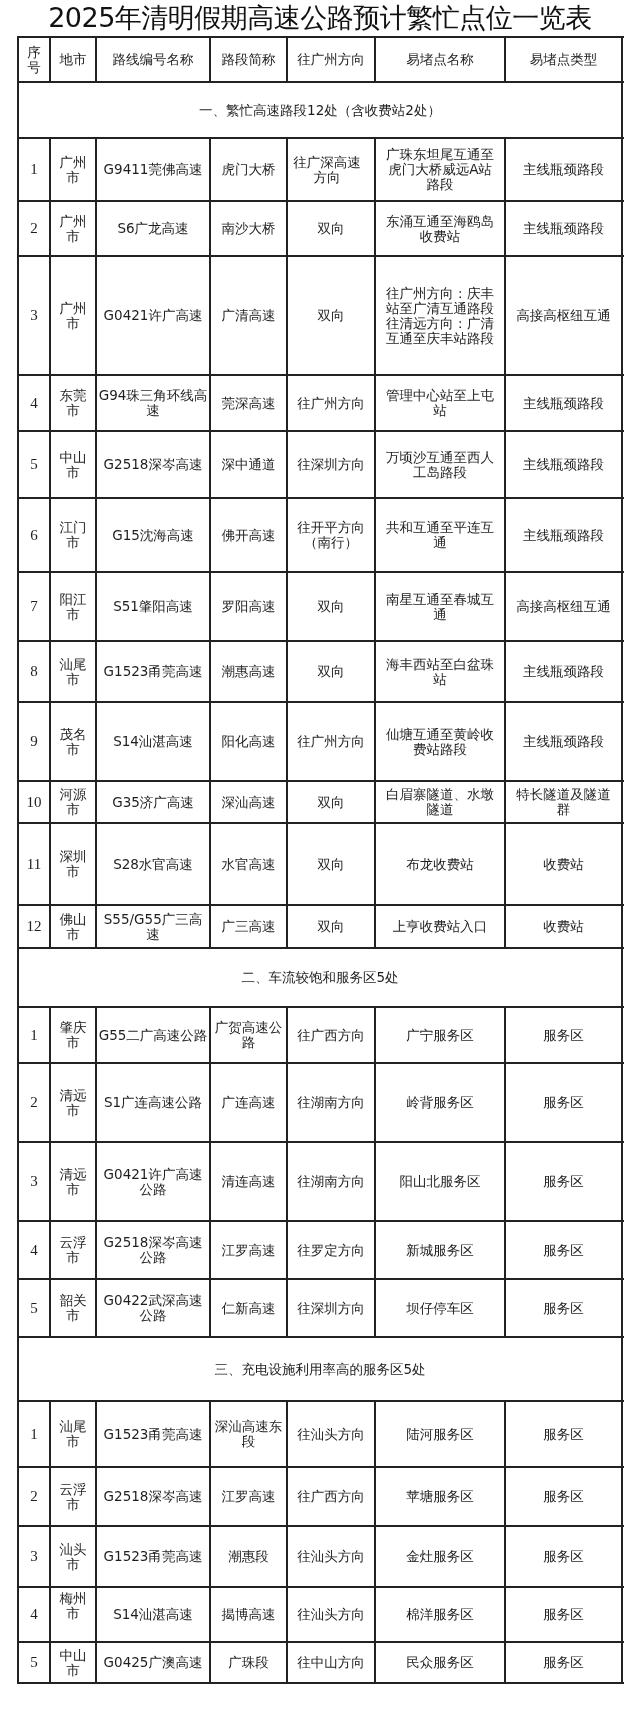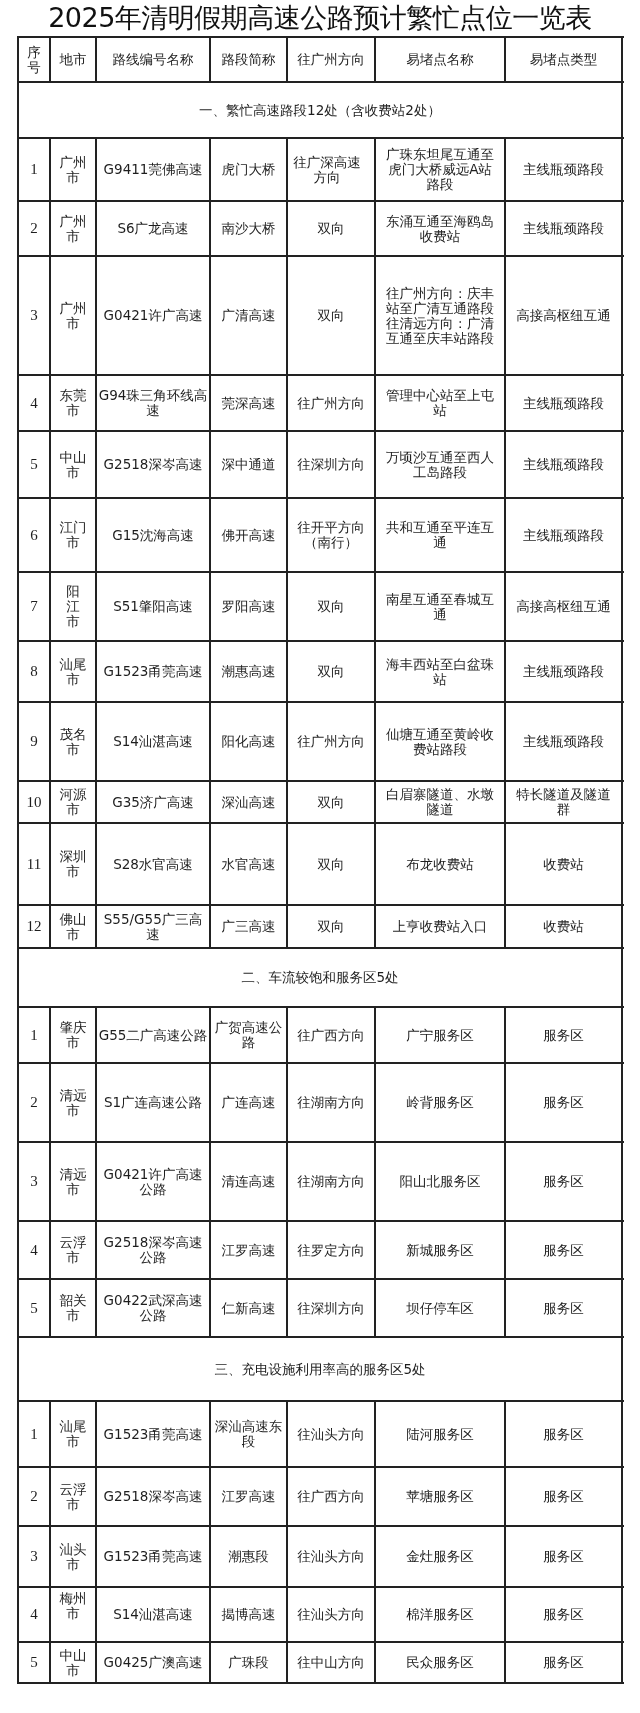--- a/index.html
+++ b/index.html
@@ -67,21 +67,21 @@
     <div class="cell " style="left: 376px; top: 432px; width: 128px; height: 65px; padding: 0px 6px;">万顷沙互通至西人工岛路段</div>
     <div class="cell " style="left: 506px; top: 432px; width: 115px; height: 65px; padding: 0px 6px;">主线瓶颈路段</div>
     <div class="cell num" style="left: 19px; top: 499px; width: 30px; height: 72px;">6</div>
     <div class="cell " style="left: 51px; top: 499px; width: 44px; height: 72px; padding: 0px 8px;">江门市</div>
     <div class="cell " style="left: 97px; top: 499px; width: 112px; height: 72px;">G15沈海高速</div>
     <div class="cell " style="left: 211px; top: 499px; width: 75px; height: 72px;">佛开高速</div>
     <div class="cell " style="left: 376px; top: 499px; width: 128px; height: 72px; padding: 0px 6px;">共和互通至平连互通</div>
     <div class="cell " style="left: 288px; top: 499px; width: 86px; height: 72px; padding: 0px 2px;">往开平方向（南行）</div>
     <div class="cell " style="left: 506px; top: 499px; width: 115px; height: 72px; padding: 0px 6px;">主线瓶颈路段</div>
     <div class="cell num" style="left: 19px; top: 573px; width: 30px; height: 67px;">7</div>
-    <div class="cell " style="left: 51px; top: 573px; width: 44px; height: 67px; padding: 0px 16px;">阳江市</div>
+    <div class="cell " style="left: 51px; top: 573px; width: 44px; height: 67px; padding: 0px 8px;">阳江市</div>
     <div class="cell " style="left: 97px; top: 573px; width: 112px; height: 67px;">S51肇阳高速</div>
     <div class="cell " style="left: 211px; top: 573px; width: 75px; height: 67px;">罗阳高速</div>
     <div class="cell " style="left: 288px; top: 573px; width: 86px; height: 67px; padding: 0px 2px;">双向</div>
     <div class="cell " style="left: 376px; top: 573px; width: 128px; height: 67px; padding: 16px 6px;">南星互通至春城互通</div>
     <div class="cell " style="left: 506px; top: 573px; width: 115px; height: 67px; padding: 0px 6px;">高接高枢纽互通</div>
     <div class="cell num" style="left: 19px; top: 642px; width: 30px; height: 59px;">8</div>
     <div class="cell " style="left: 51px; top: 642px; width: 44px; height: 59px; padding: 0px 8px;">汕尾市</div>
     <div class="cell " style="left: 97px; top: 642px; width: 112px; height: 59px;">G1523甬莞高速</div>
     <div class="cell " style="left: 211px; top: 642px; width: 75px; height: 59px;">潮惠高速</div>
     <div class="cell " style="left: 288px; top: 642px; width: 86px; height: 59px; padding: 0px 2px;">双向</div>

